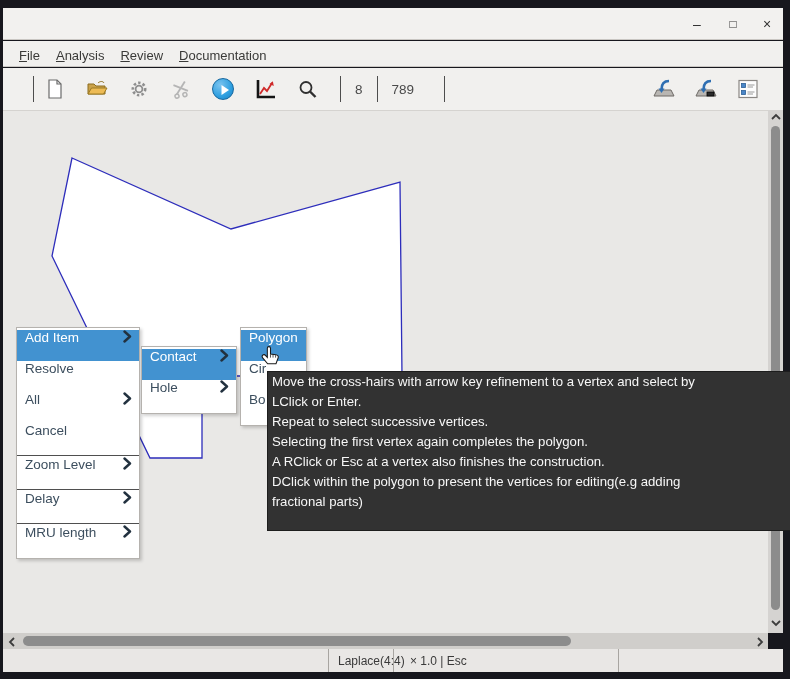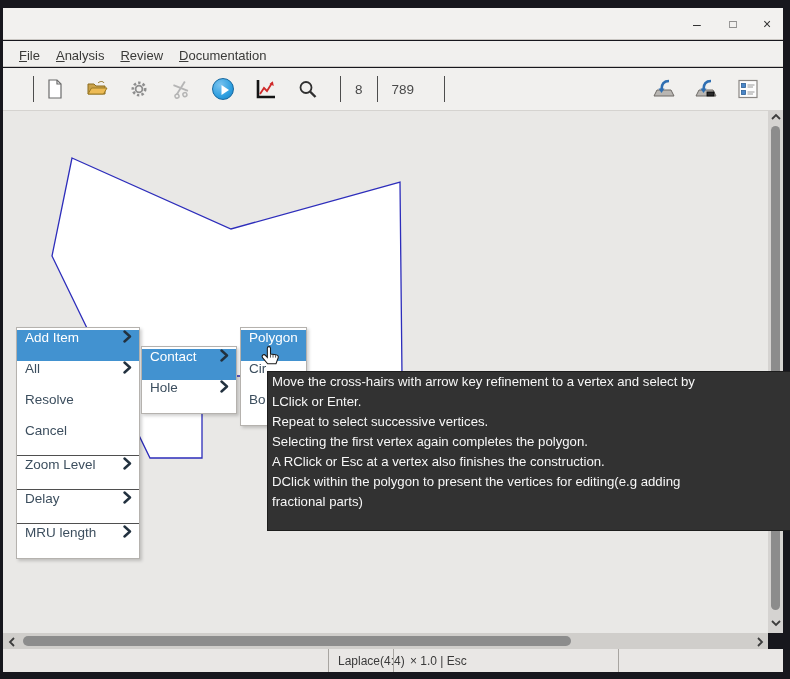--- a/index.html
+++ b/index.html
@@ -195,27 +195,27 @@
   </div>
 
   <div class="menu menu1">
     <div class="row hl">
       <span class="lbl">Add Item</span>
       <svg width="9" height="13" viewBox="0 0 9 13">
           <path d="M1.5 1.5 L7 6.5 L1.5 11.5" fill="none" stroke="#22313f" stroke-width="2.4" stroke-linecap="round" stroke-linejoin="round"></path>
         </svg>
     </div>
     <div class="row">
+      <span class="lbl">Resolve</span>
+    </div>
+    <div class="row">
       <span class="lbl">All</span>
       <svg width="9" height="13" viewBox="0 0 9 13">
           <path d="M1.5 1.5 L7 6.5 L1.5 11.5" fill="none" stroke="#22313f" stroke-width="2.4" stroke-linecap="round" stroke-linejoin="round"></path>
         </svg>
-    </div>
-    <div class="row">
-      <span class="lbl">Resolve</span>
     </div>
     <div class="row">
       <span class="lbl">Cancel</span>
     </div>
     <div class="msep"></div>
     <div class="row">
       <span class="lbl">Zoom Level</span>
       <svg width="9" height="13" viewBox="0 0 9 13">
           <path d="M1.5 1.5 L7 6.5 L1.5 11.5" fill="none" stroke="#22313f" stroke-width="2.4" stroke-linecap="round" stroke-linejoin="round"></path>
         </svg>

